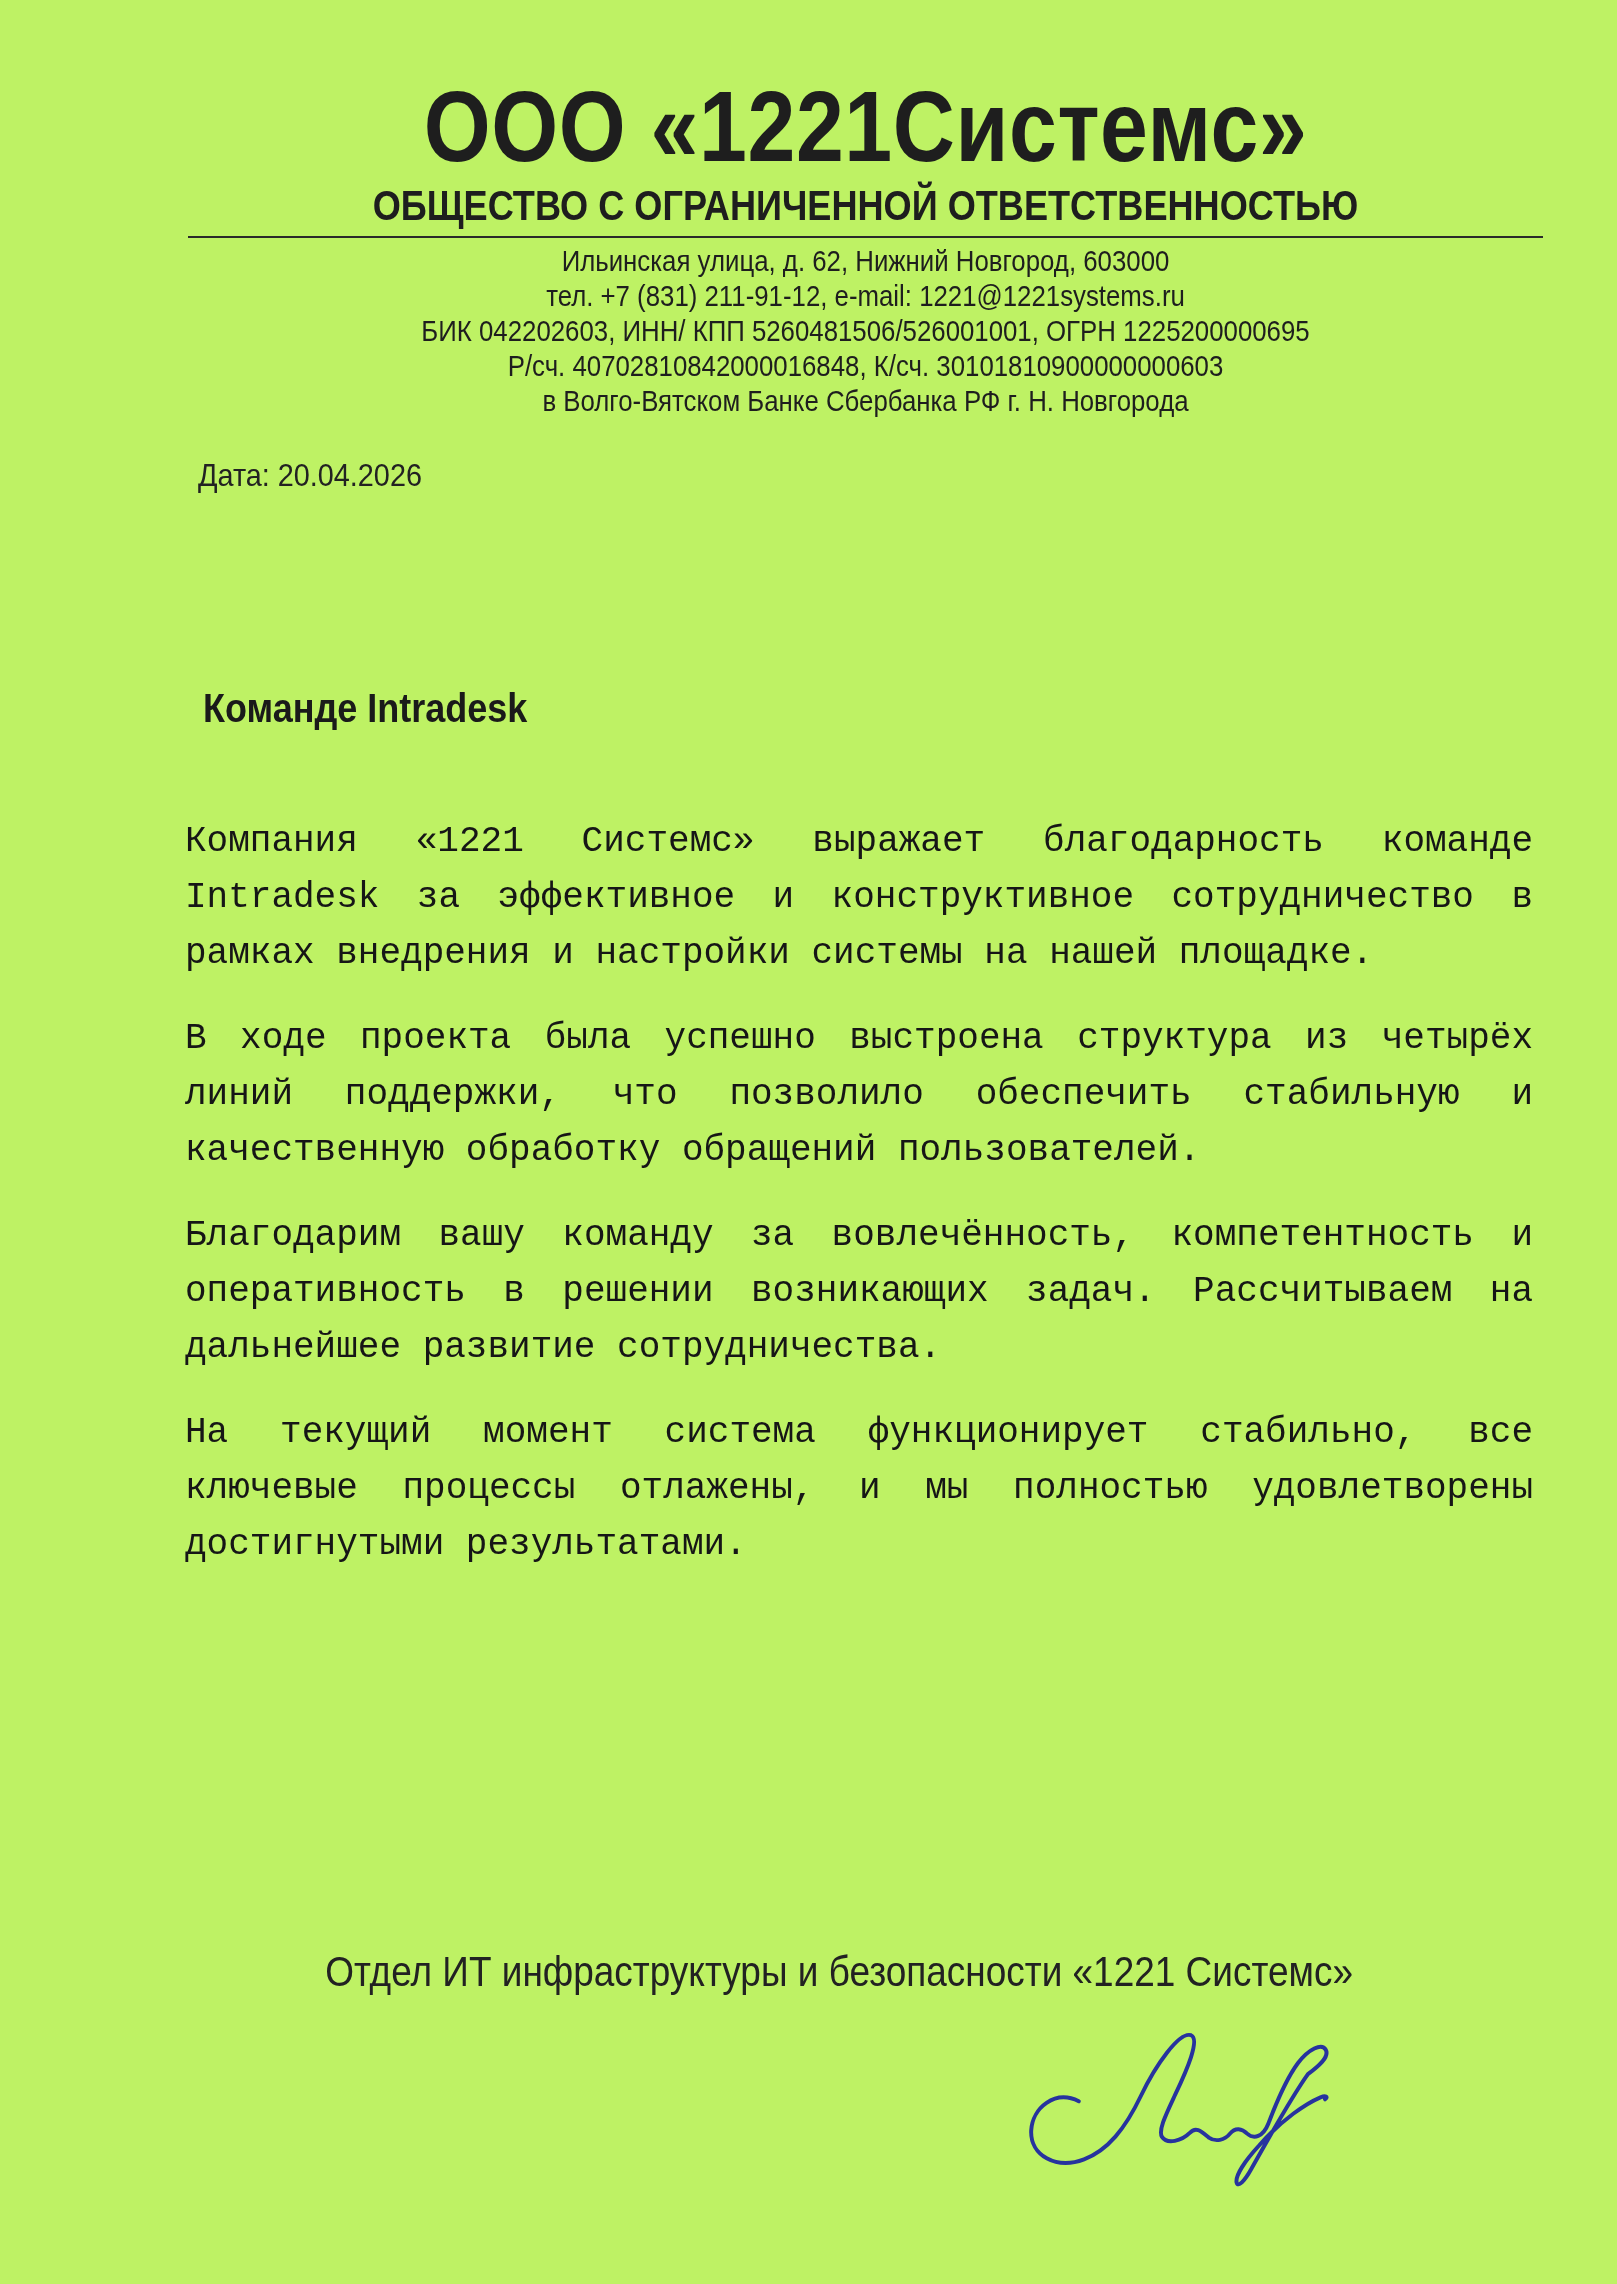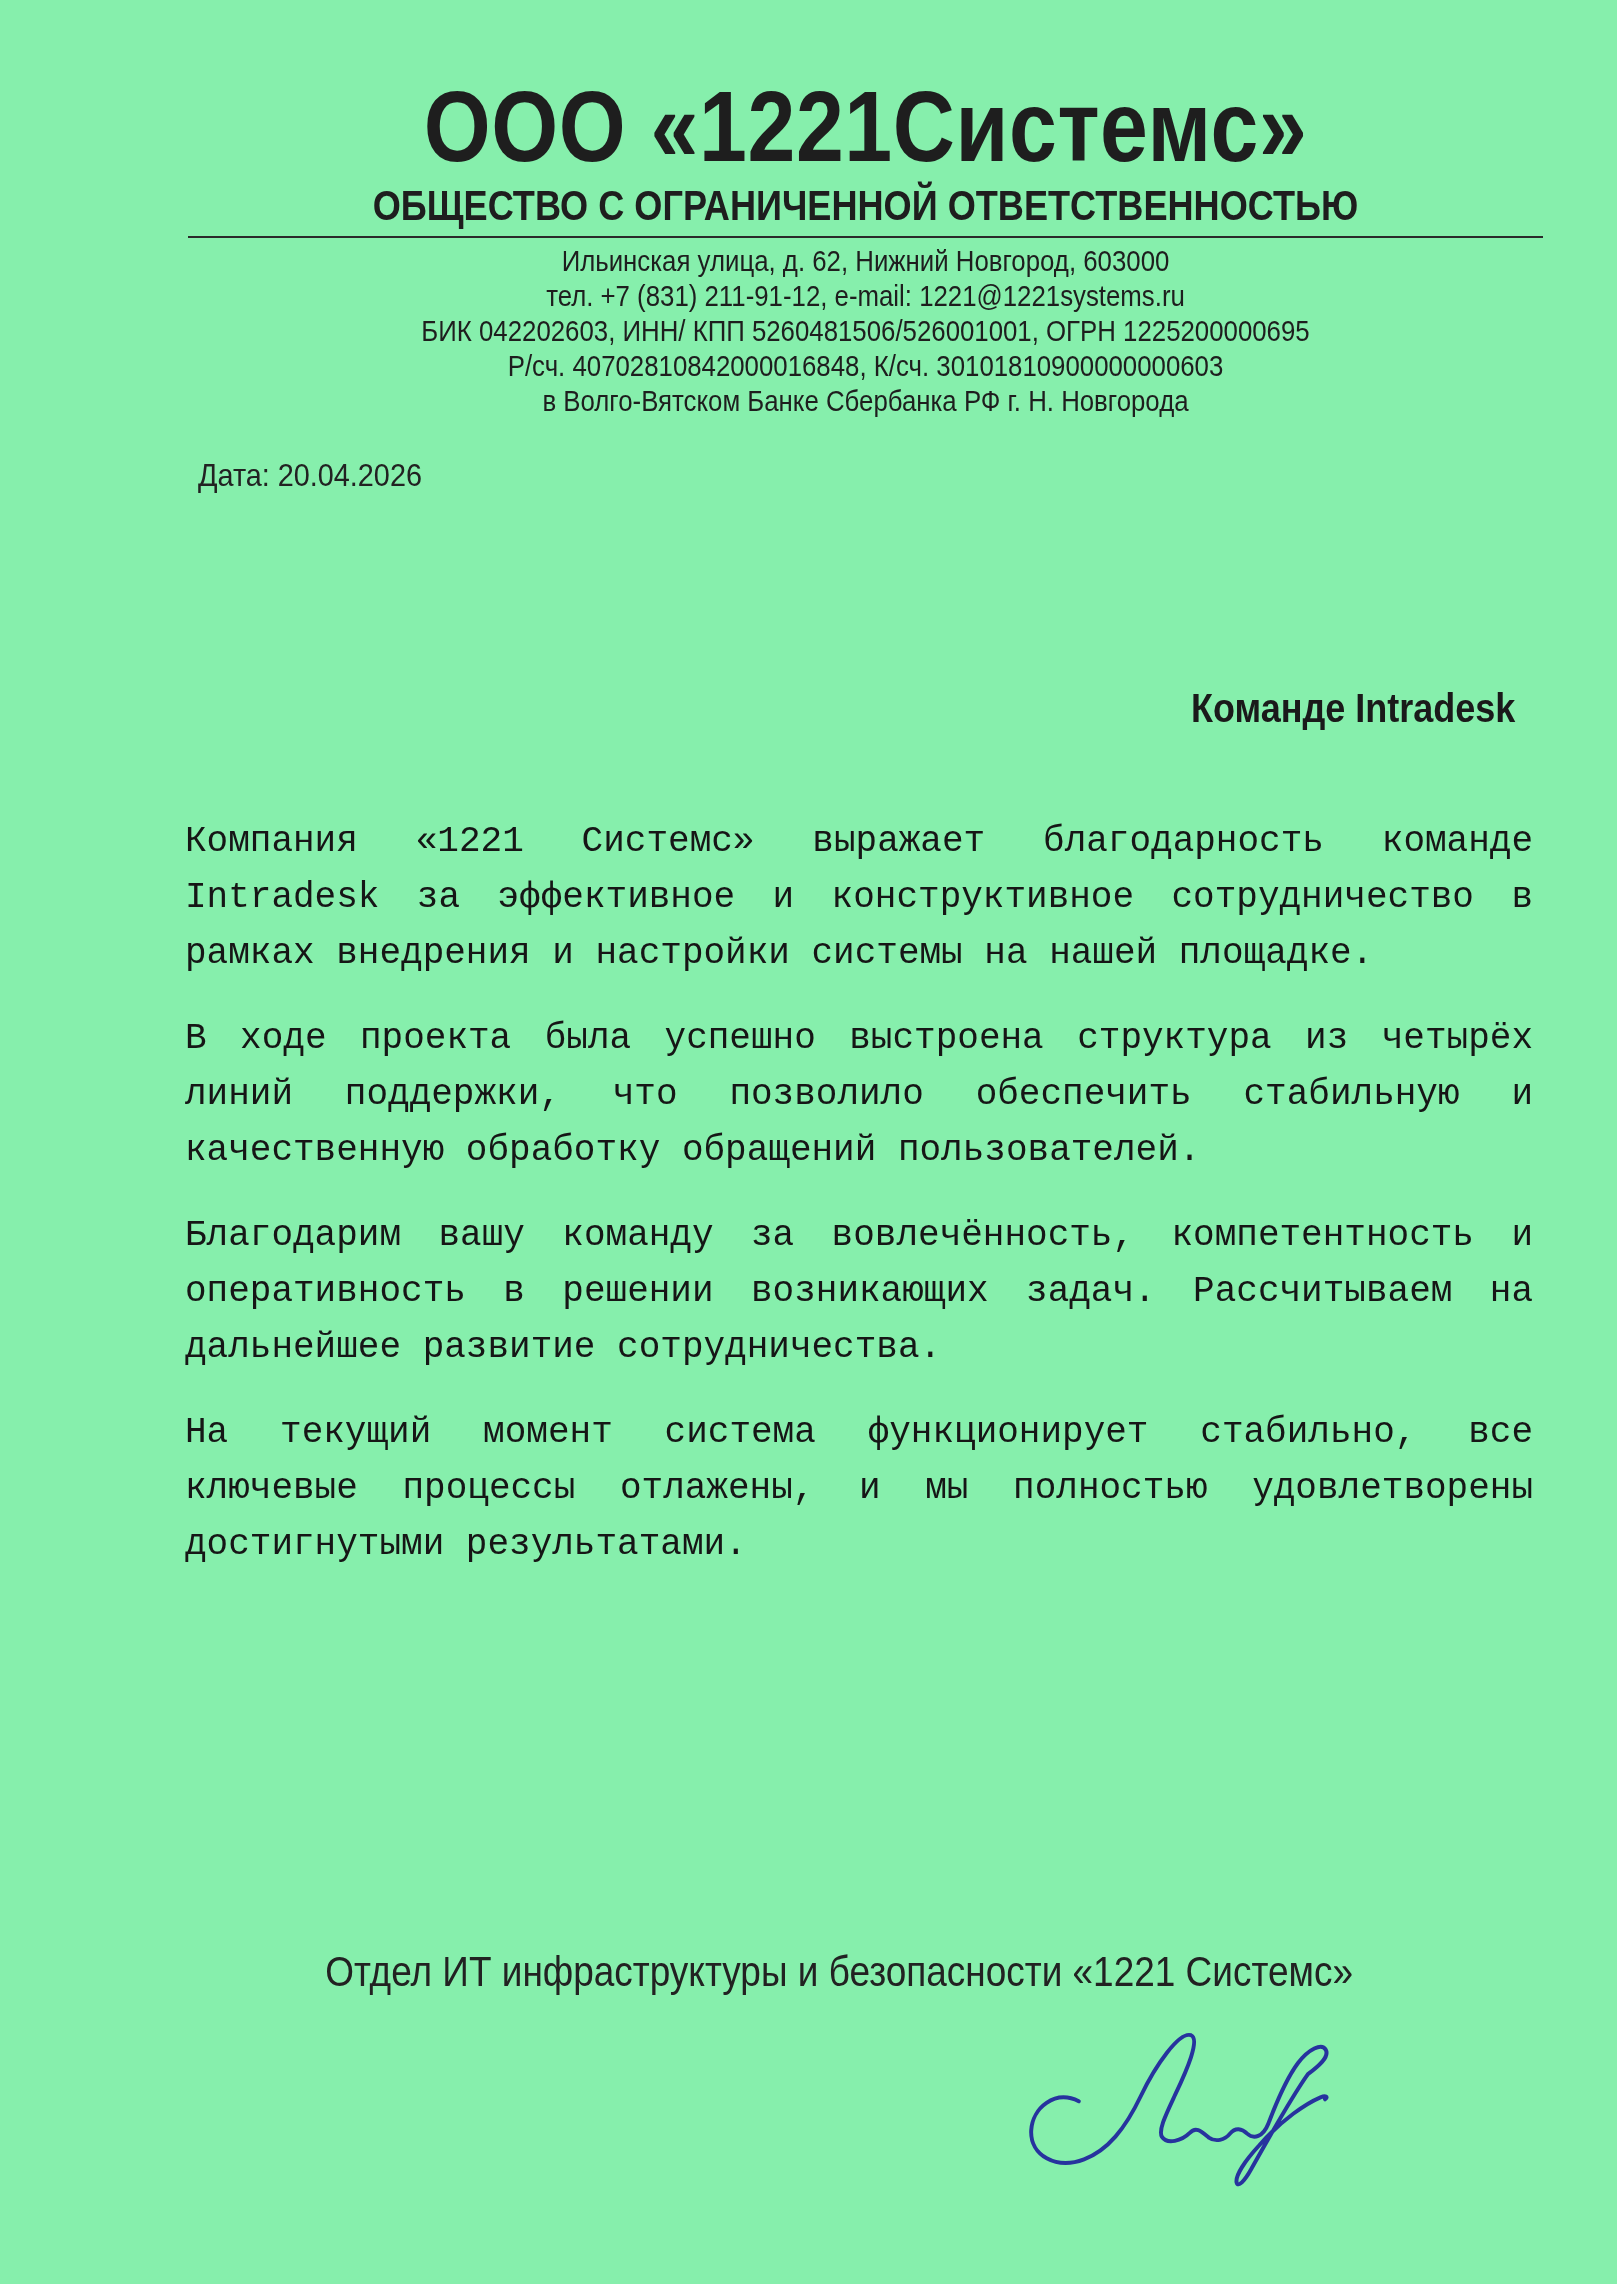--- a/index.html
+++ b/index.html
@@ -4,21 +4,21 @@
 <style>
   html, body {
     margin: 0;
     padding: 0;
     background: #ffffff;
   }
   .page {
     position: relative;
     width: 1618px;
     height: 2284px;
-    background: #86efac;
+    background: #bef264;
     color: #1b1b1b;
     overflow: hidden;
     font-family: "Liberation Sans", sans-serif;
   }
   
   .letterhead {
     position: absolute;
     top: 74px;
     left: 188px;
     width: 1355px;
@@ -68,21 +68,21 @@
     transform-origin: 0 50%;
     white-space: nowrap;
     color: #222;
   }
   
   .recipient {
     position: absolute;
     top: 686px;
     left: 185px;
     width: 1348px;
-    text-align: right;
+    text-align: left;
     font-size: 40px;
     font-weight: bold;
     color: #1a1a1a;
   }
   .recipient > span {
     display: inline-block;
     transform: scaleX(0.9);
     transform-origin: 50% 50%;
     white-space: nowrap;
   }

